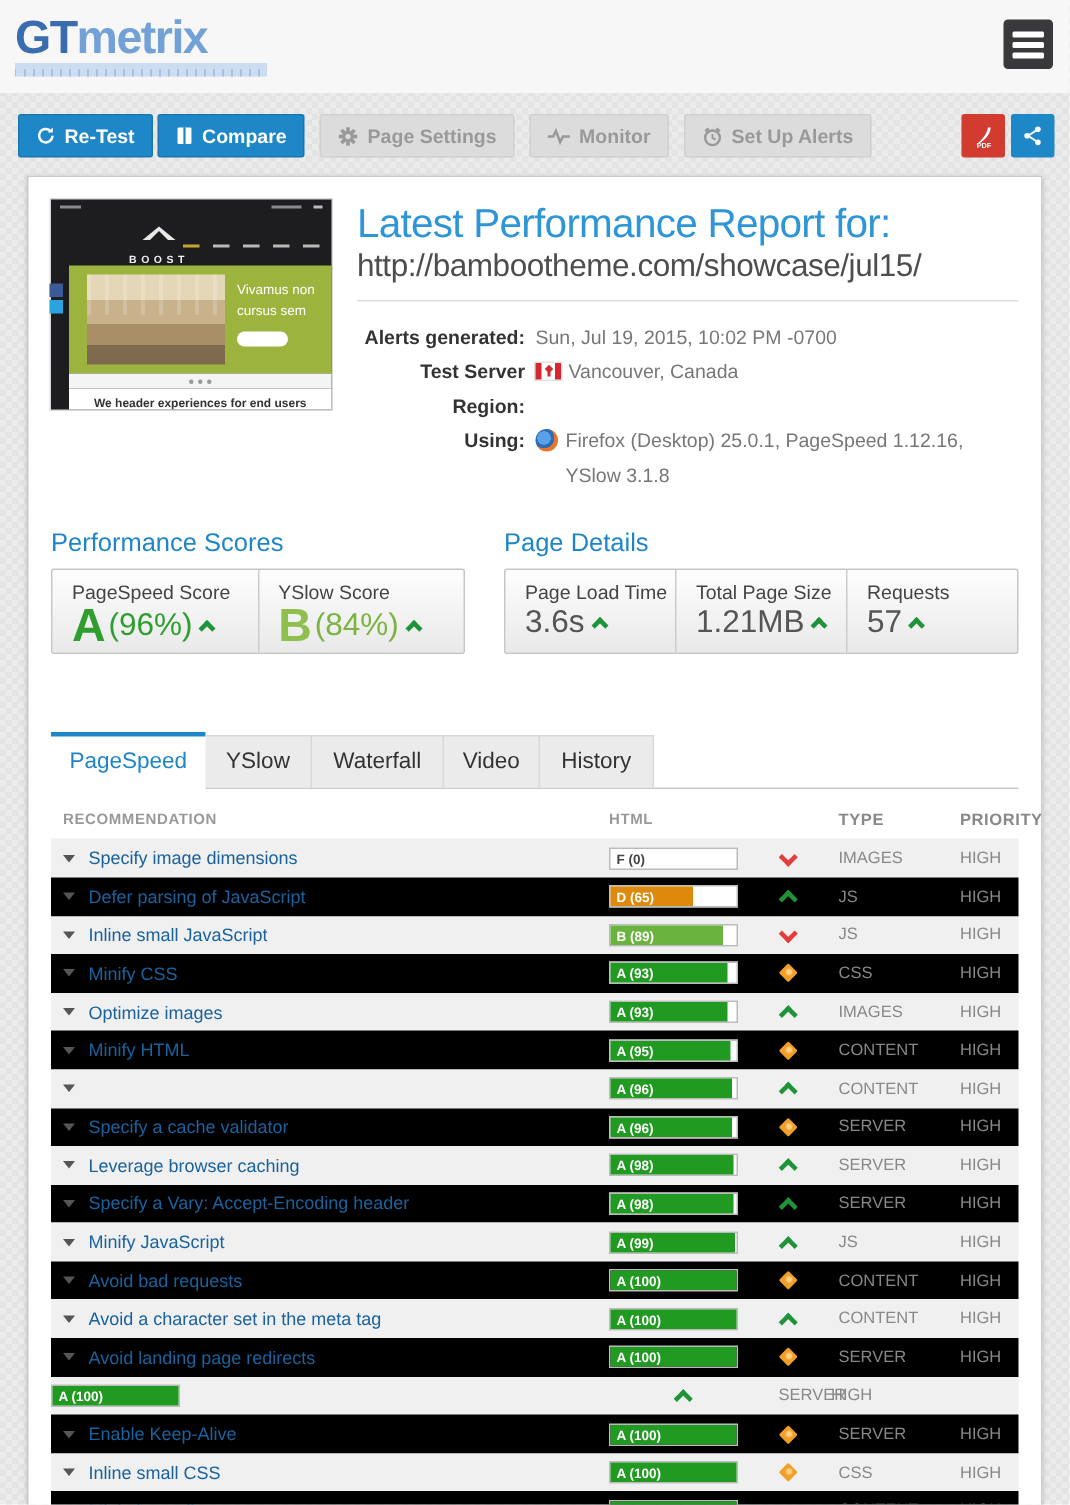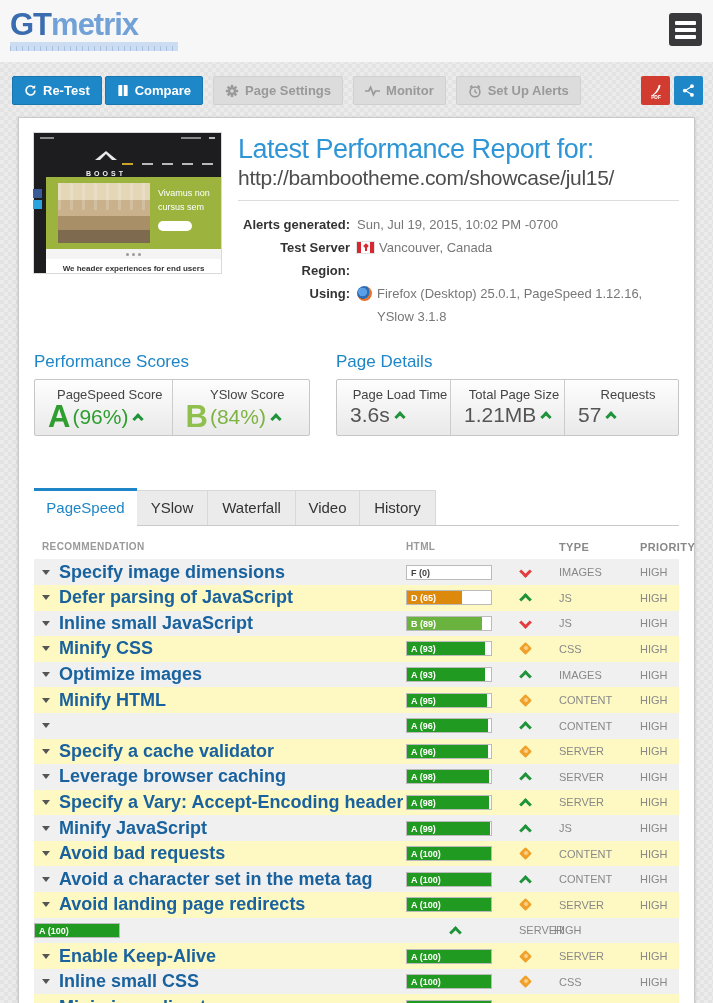--- a/index.html
+++ b/index.html
@@ -89,21 +89,21 @@
   .ff-icon { display:inline-block; width:15px; height:15px; border-radius:50%; margin:4px 5px 0 0; flex:0 0 auto;
       background:radial-gradient(circle at 38% 40%, #5aa0e8 0 34%, #2d6db5 35% 52%, #e8732a 53% 78%, #c65110 79% 100%); }
 
   
   .scores-row { display:flex; margin-top:24px; gap:26px; }
   .score-col { width:276px; flex:0 0 auto; }
   .detail-col { flex:1; }
   .sec-heading { color:#1e86c6; font-size:17px; margin-bottom:7px; }
   .metric-box { display:flex; border:1px solid #c6c6c6; border-radius:2px; height:57px;
       background:linear-gradient(180deg,#fefefe,#e9e9e9); }
-  .metric-cell { flex:1; padding:7px 0 0 13px; min-width:0;text-align:center; }
+  .metric-cell { flex:1; padding:7px 0 0 13px; min-width:0; }
   .metric-cell + .metric-cell { border-left:1px solid #ccc; }
   .metric-label { font-size:13px; color:#444; }
   .metric-value { font-size:21px; color:#555; margin-top:1px; display:flex; align-items:center; }
   .grade-letter { font-size:31px; font-weight:bold; line-height:.9; margin-right:2px; }
   .grade-letter.a { color:#2f9e2f; }
   .grade-letter.b { color:#8fbf4d; }
   .grade-pct { font-size:21px; }
   .grade-pct.a { color:#2f9e2f; }
   .grade-pct.b { color:#7cb342; }
   .mini-up { display:inline-block; width:8px; height:8px; border:3px solid #1f9339; border-bottom:none; border-right:none;
@@ -116,26 +116,26 @@
       margin-bottom:-1px; border-bottom:1px solid #fff;margin-top:24px; }
   .tab.inactive { background:#ebebeb; color:#333; border:1px solid #d8d8d8; border-bottom:none; border-left:none; }
   .tab.inactive:first-of-type { border-left:1px solid #d8d8d8; }
   .tab.w-yslow{ width:71px; } .tab.w-waterfall{ width:88px; } .tab.w-video{ width:64px; } .tab.w-history{ width:76px; }
 
   
   .rec-table { margin-top:12px; }
   .t-head { display:grid; grid-template-columns:372px 100px 40px 86px 1fr; font-size:10px; font-weight:bold;
       color:#999; letter-spacing:.4px; padding:3px 0 6px 0; }
   .t-head .h-name { padding-left:8px; }
-  .t-row { display:grid; grid-template-columns:372px 100px 40px 86px 1fr; align-items:center; height:25.6px; background:#fef9c3; cursor:pointer; }
+  .t-row { display:grid; grid-template-columns:372px 100px 40px 86px 1fr; align-items:center; height:25.6px; background:#000000; cursor:pointer; }
   .t-row.odd { background:#f0f0f1; }
   .cell.name { display:flex; align-items:center; padding-left:8px; min-width:0; }
   .disc { width:0; height:0; border-left:4px solid transparent; border-right:4px solid transparent;
       border-top:5px solid #555; margin-right:9px; flex:0 0 auto; }
-  .row-name { color:#19629e; font-size:18px; font-weight:bold; white-space:nowrap; overflow:hidden; }
+  .row-name { color:#19629e; font-size:12px; font-weight:normal; white-space:nowrap; overflow:hidden; }
   .bar { position:relative; width:86px; height:15px; background:#fff; border:1px solid #bbb; }
   .grade-fill { height:100%; width:0; }
   .grade-fill.bar-green { background:#219a21; }
   .grade-fill.bar-lightgreen { background:#6ab33e; }
   .grade-fill.bar-orange { background:#dd8a0c; }
   .grade-fill.bar-none { background:transparent; }
   .grade-label { position:absolute; left:4px; top:2px; font-size:9px; font-weight:bold; color:#fff; line-height:11px; }
   .grade-label.dark { color:#444; }
   .cell.chg { display:flex; justify-content:center; }
   .change { position:relative; width:14px; height:13px; display:inline-block; }

